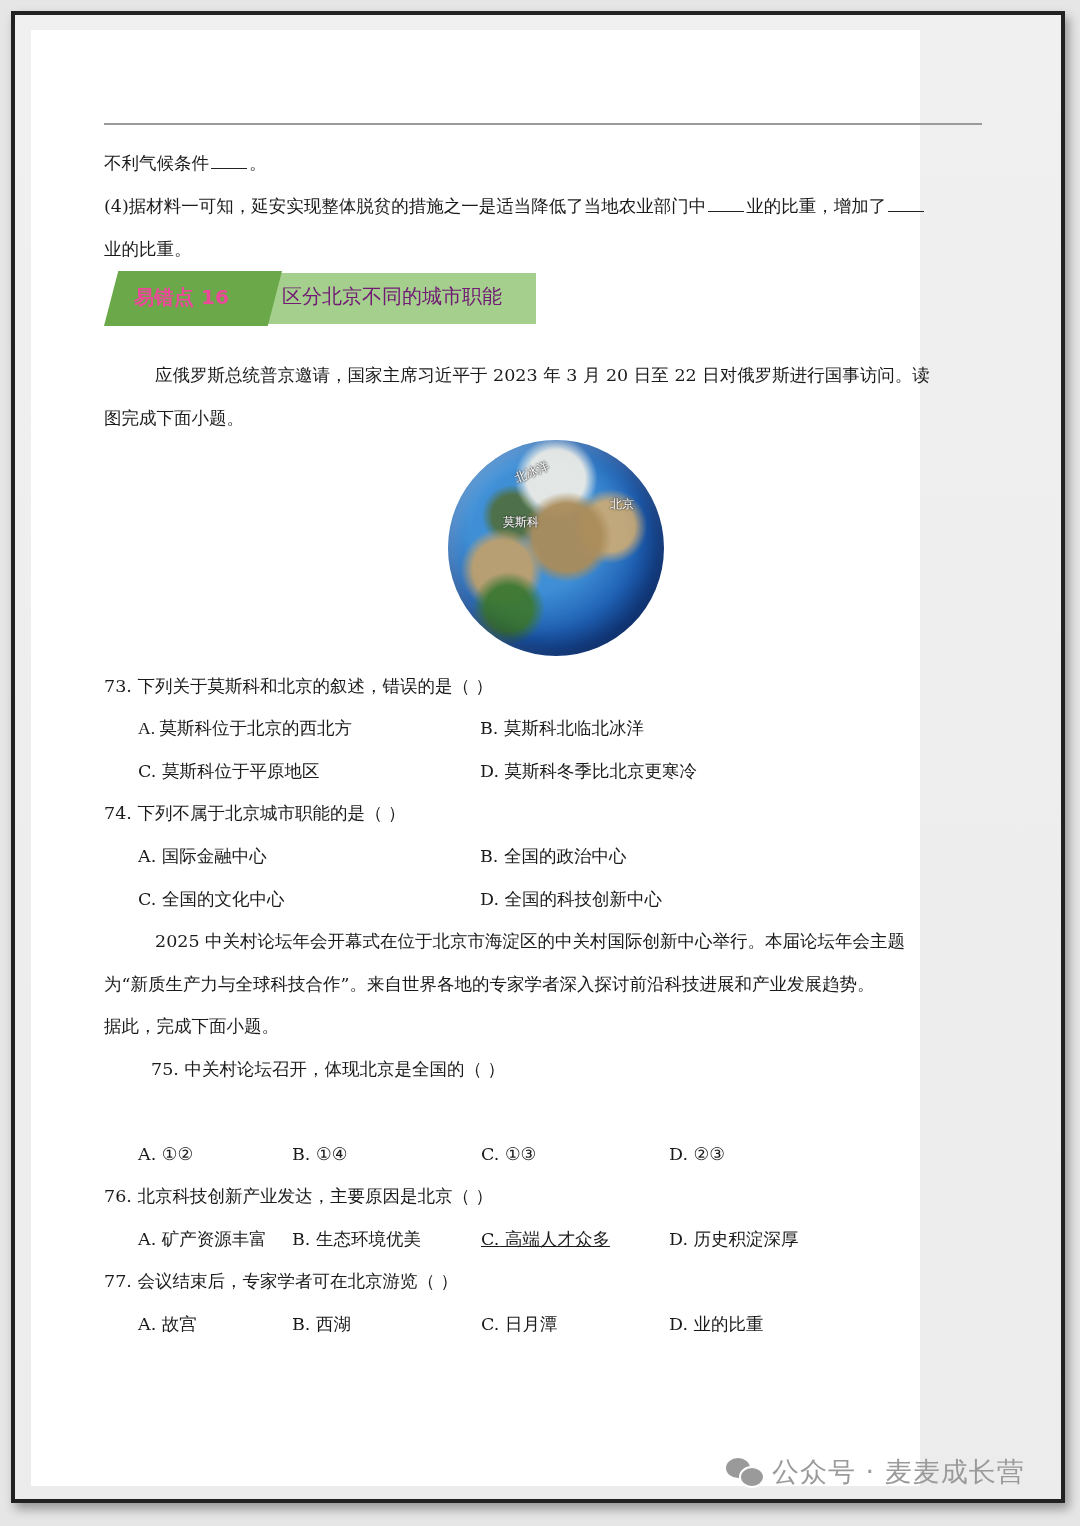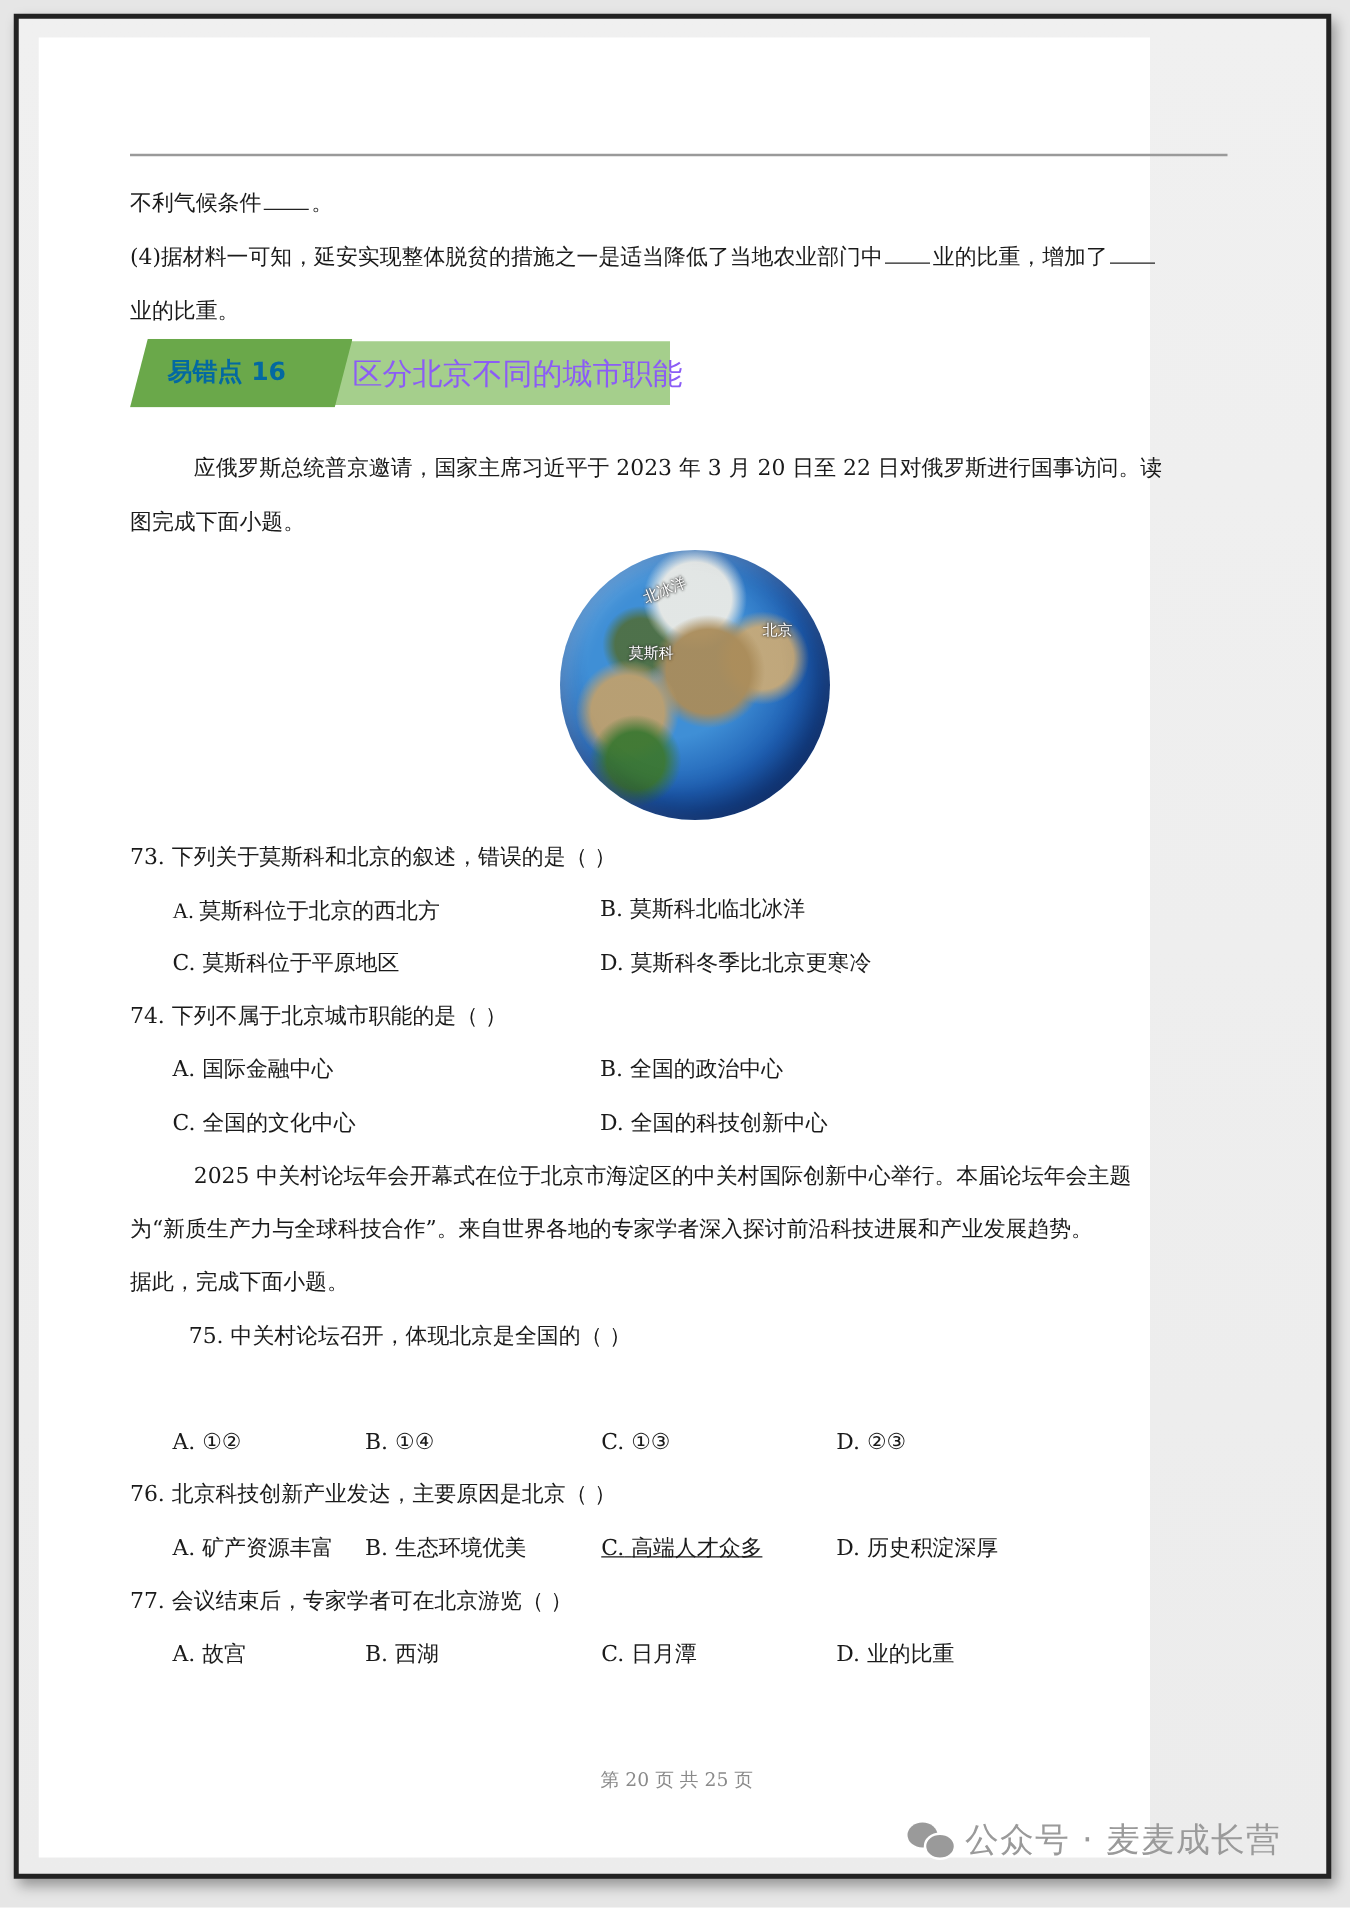--- a/index.html
+++ b/index.html
@@ -31,25 +31,25 @@
     position: absolute; left: 150px; top: 2px; width: 282px; height: 51px;
     background: #a5cf8c;
   }
   .banner .b-left {
     position: absolute; left: 0; top: 0; width: 178px; height: 55px;
     background: #6aa84a;
     clip-path: polygon(8% 0, 100% 0, 92% 100%, 0 100%);
   }
   .banner .b-num {
     position: absolute; left: 30px; top: 13px; font-family: "DejaVu Sans", sans-serif;
-    font-weight: bold; font-size: 20px; color: #0369a1; white-space: nowrap;
+    font-weight: bold; font-size: 20px; color: #ec4899; white-space: nowrap;
   }
   .banner .b-title {
     position: absolute; left: 178px; top: 12px; font-family: "DejaVu Sans", sans-serif;
-    font-size: 24px; color: #8b5cf6; white-space: nowrap;
+    font-size: 20px; color: #701a75; white-space: nowrap;
   }
   .globe-wrap { position: absolute; left: 417px; top: 410px; width: 216px; height: 216px; }
   .globe {
     width: 216px; height: 216px; border-radius: 50%;
     background:
       radial-gradient(circle at 28% 78%, rgba(60,120,50,0.95) 0 10%, transparent 16%),
       radial-gradient(circle at 25% 60%, rgba(190,160,110,0.95) 0 14%, transparent 20%),
       radial-gradient(circle at 55% 45%, rgba(170,140,90,0.95) 0 20%, transparent 27%),
       radial-gradient(circle at 75% 40%, rgba(200,170,120,0.95) 0 12%, transparent 18%),
       radial-gradient(circle at 50% 18%, rgba(235,235,230,0.95) 0 14%, transparent 20%),
@@ -144,21 +144,20 @@
 
       <div class="t" style="left:73px; top:1239px;">
         <span>77.</span>&nbsp;<span>会议结束后，专家学者可在北京游览（    ）</span>
       </div>
       <div class="t" style="left:107px; top:1282px;"><span>A.</span>&nbsp;<span>故宫</span></div>
       <div class="t" style="left:261px; top:1282px;"><span>B.</span>&nbsp;<span>西湖</span></div>
       <div class="t" style="left:450px; top:1282px;"><span>C.</span>&nbsp;<span>日月潭</span></div>
       <div class="t" style="left:638px; top:1282px;"><span>D.</span>&nbsp;<span>业的比重</span></div>
 
 
-      <div class="footer-page">第 20 页 共 25 页</div>
 
     </div>
   </div>
 </div>
 
 <div class="wm">
   <div class="icon">
     <div class="bub1"></div>
     <div class="bub2"></div>
   </div>

